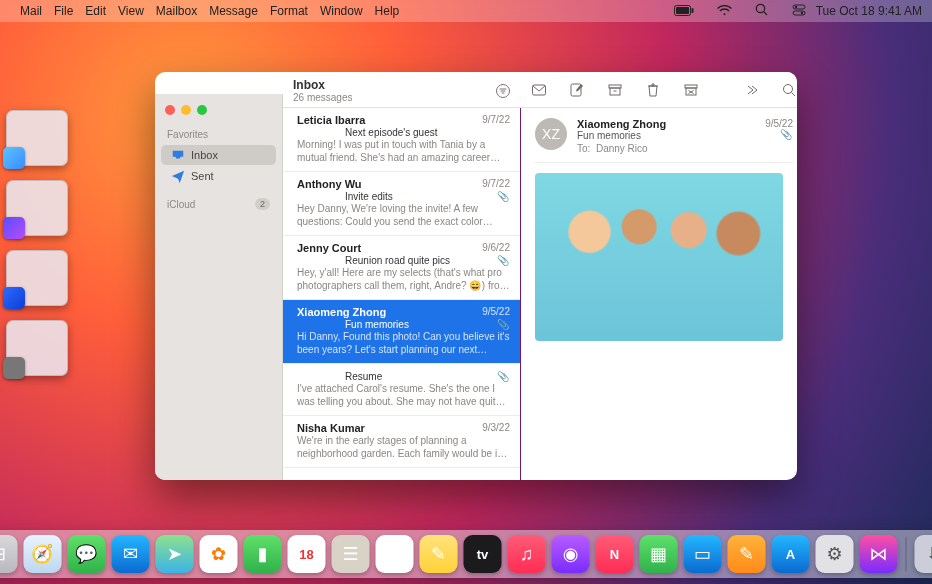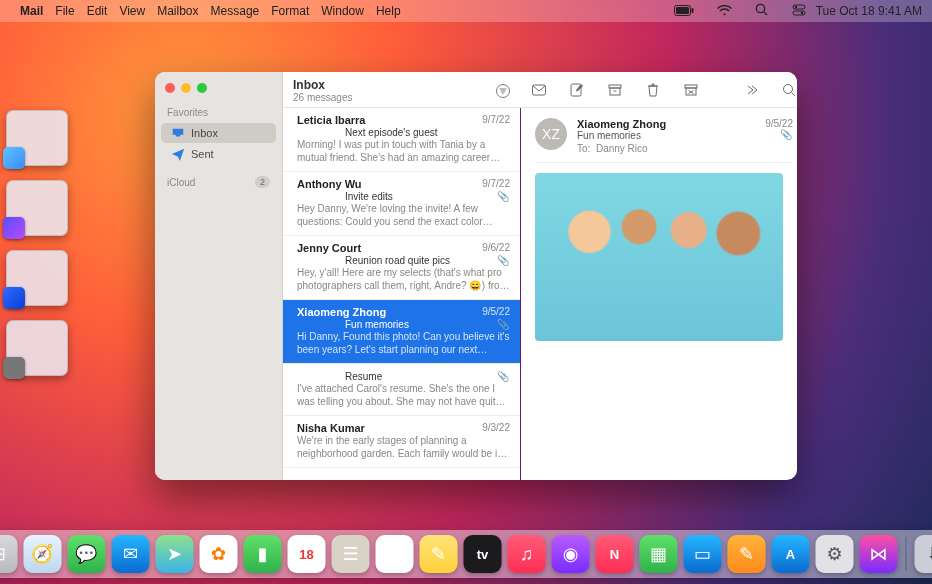--- a/index.html
+++ b/index.html
@@ -14,21 +14,21 @@
     height: 22px;
     display: flex;
     align-items: center;
     padding: 0 10px;
     font-size: 12px;
     color: #222;
     background: rgba(255,255,255,0.25);
     backdrop-filter: blur(8px);
   }
   .menubar .apple { font-size: 13px; margin-right: 10px; }
-  .menubar .appname { font-weight: 700; margin-right: 12px; }
+  .menubar .appname { font-weight: 400; margin-right: 12px; }
   .menubar .menu-item { margin-right: 12px; cursor: default; }
   .menubar .spacer { flex: 1; }
   .menubar .status svg, .menubar .status span { margin-left: 10px; }
   .menubar .clock { margin-left: 10px; }
 
   
   .stage {
     position: absolute; left: 6px; top: 110px;
     display: flex; flex-direction: column; gap: 14px;
   }
@@ -61,20 +61,21 @@
     grid-template-rows: 36px 1fr;
     overflow: hidden;
   }
 
   .sidebar {
     grid-row: 1 / span 2;
     background: #e6e3e1;
     border-right: 1px solid #d4d0cc;
     font-size: 11px; color: #6b6864;
     padding-top: 8px;
+    margin-top: 22px;
   }
   .traffic { display: flex; gap: 6px; padding: 3px 10px 10px; }
   .traffic span { width: 10px; height: 10px; border-radius: 50%; display: block; }
   .traffic .r { background: #ff5f57; } .traffic .y { background: #ffbd2e; } .traffic .g { background: #28c840; }
   .side-head { padding: 4px 12px; font-size: 10px; color: #8d8a86; }
   .side-item {
     display: flex; align-items: center; gap: 6px;
     padding: 3px 10px; margin: 1px 6px; border-radius: 5px;
     color: #4a4744; cursor: default;
   }

